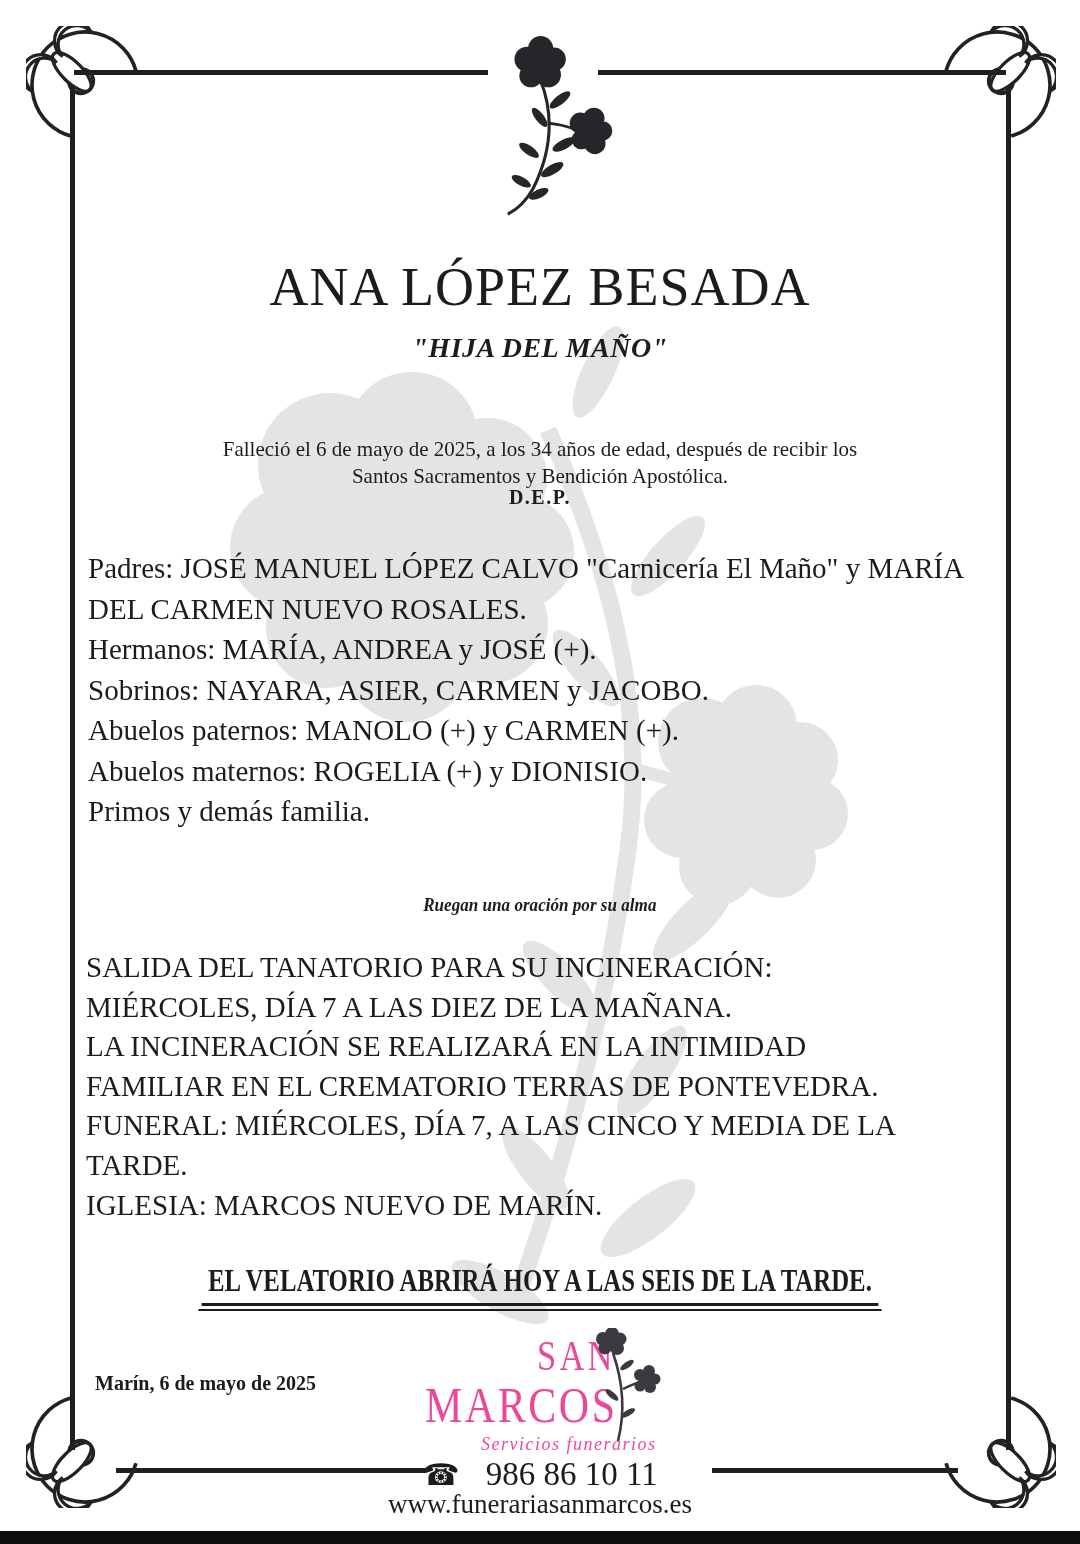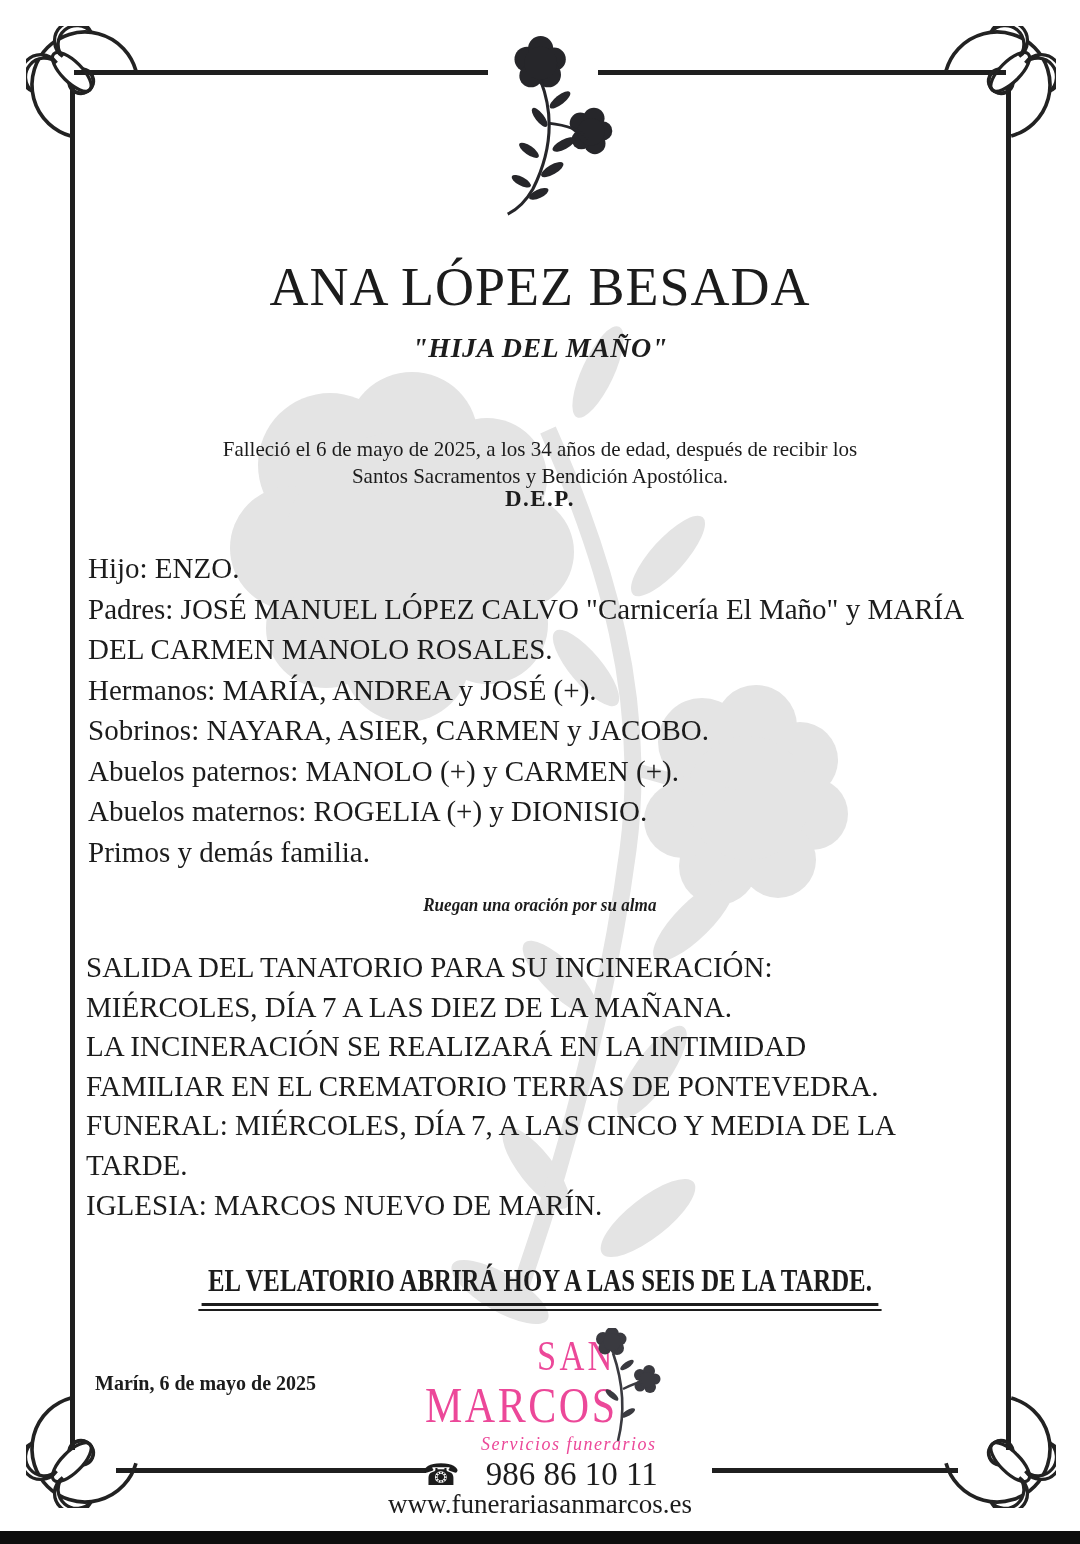--- a/index.html
+++ b/index.html
@@ -22,21 +22,21 @@
   .fl-tr{left:944px;top:26px;transform:scaleX(-1);}
   .fl-bl{left:26px;top:1396px;transform:scaleY(-1);}
   .fl-br{left:944px;top:1396px;transform:scale(-1,-1);}
   .top-flower{position:absolute;left:492px;top:36px;width:136px;height:184px;z-index:3;}
   
   .content{position:absolute;z-index:4;}
   .center{left:0;width:1080px;text-align:center;}
   .title{top:256px;font-size:54px;font-weight:normal;letter-spacing:1px;}
   .nickname{top:332px;font-size:28px;font-weight:bold;font-style:italic;letter-spacing:0.5px;}
   .death-notice{top:399px;font-size:21px;line-height:27px;margin-top:37px;}
-  .rip{top:486px;font-size:23px;font-weight:bold;letter-spacing:1.5px;}
+  .rip{top:486px;font-size:20px;font-weight:bold;letter-spacing:1.5px;}
   .family{left:88px;top:548px;width:910px;font-size:29px;line-height:40.5px;text-align:left;}
   .prayer{top:895px;font-size:18px;font-weight:bold;font-style:italic;}
   .prayer span{display:inline-block;transform:scaleX(0.95);}
   .services{left:86px;top:948px;width:920px;font-size:29px;line-height:39.6px;text-align:left;}
   .wake{top:1263px;}
   .wake-scale{display:inline-block;transform:scaleX(0.8);font-size:31px;font-weight:bold;}
   .wake-outer{display:inline-block;padding:0 4px 2.5px 4px;border-bottom:2px solid #1c1c1c;}
   .wake-inner{display:inline-block;padding:0 8px 4px 8px;border-bottom:3.5px solid #1c1c1c;}
   .place-date{left:95px;top:1372px;font-size:20px;font-weight:bold;}
   
@@ -150,23 +150,22 @@
 
 <div class="content center title">ANA LÓPEZ BESADA</div>
 <div class="content center nickname">"HIJA DEL MAÑO"</div>
 <div class="content center death-notice">
   <div>Falleció el 6 de mayo de 2025, a los 34 años de edad, después de recibir los</div>
   <div>Santos Sacramentos y Bendición Apostólica.</div>
 </div>
 <div class="content center rip">D.E.P.</div>
 
 <div class="content family">
-  <div>Hijo: ENZO.</div>
   <div>Padres: JOSÉ MANUEL LÓPEZ CALVO "Carnicería El Maño" y MARÍA</div>
-  <div>DEL CARMEN MANOLO ROSALES.</div>
+  <div>DEL CARMEN NUEVO ROSALES.</div>
   <div>Hermanos: MARÍA, ANDREA y JOSÉ (+).</div>
   <div>Sobrinos: NAYARA, ASIER, CARMEN y JACOBO.</div>
   <div>Abuelos paternos: MANOLO (+) y CARMEN (+).</div>
   <div>Abuelos maternos: ROGELIA (+) y DIONISIO.</div>
   <div>Primos y demás familia.</div>
 </div>
 
 <div class="content center prayer"><span>Ruegan una oración por su alma</span></div>
 
 <div class="content services">

